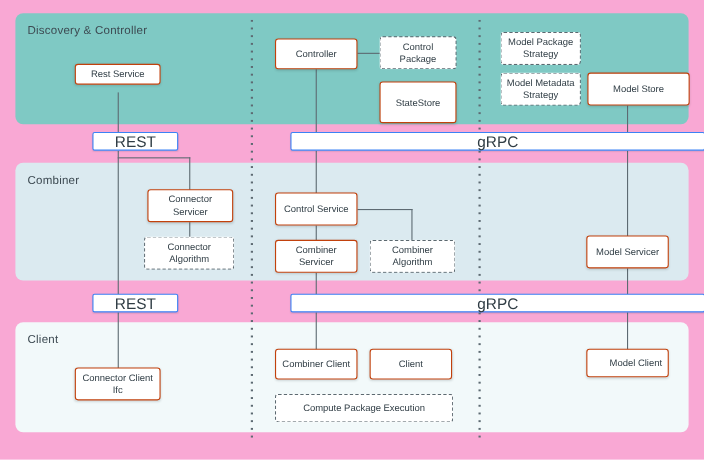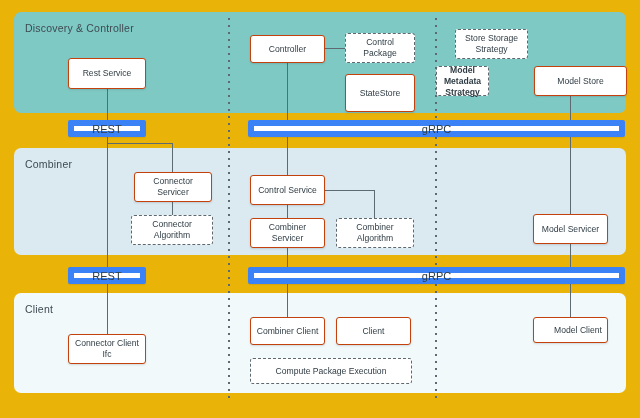--- a/index.html
+++ b/index.html
@@ -1,18 +1,18 @@
 <!DOCTYPE html>
 <html><head>
 <meta charset="utf-8">
 <style>
   html,body{margin:0;padding:0;background:#ffffff;}
   body{width:640px;height:418px;overflow:hidden;
        font-family:"Liberation Sans","DejaVu Sans",sans-serif;}
-  #stage{position:relative;width:640px;height:418px;background:#eab308;}
+  #stage{position:relative;width:640px;height:418px;background:#f9a8d4;}
 
   
   .band{position:absolute;border-radius:7px;}
   .band-label{position:absolute;font-size:10.5px;color:#3d4a52;letter-spacing:.2px;}
 
   
   .vdot{position:absolute;width:2px;
         background-image:linear-gradient(to bottom,#5d6a72 0 2px,rgba(0,0,0,0) 2px 7px);
         background-size:2px 7px;}
 
@@ -23,24 +23,24 @@
 
   
   .node{position:absolute;background:#ffffff;border:1px solid #c2410c;
         border-radius:3px;box-shadow:0 1px 2px rgba(40,55,65,.16);
         display:flex;align-items:center;justify-content:center;text-align:center;
         font-size:8.6px;color:#2f3c44;line-height:1.28;padding:0 3px;
         box-sizing:border-box;}
   .node.dashed{border:1.3px dashed #5c6970;box-shadow:none;background:#ffffff;}
 
   
-  .strip{position:absolute;background:#ffffff;border:6px solid #3b82f6;
+  .strip{position:absolute;background:#ffffff;border:1px solid #3b82f6;
          border-radius:2px;display:flex;align-items:center;justify-content:center;
-         font-size:11px;color:#2f3c44;box-shadow:0 1px 1px rgba(40,55,65,.10);
-         box-sizing:border-box;}
+         font-size:14px;color:#2f3c44;box-shadow:0 1px 1px rgba(40,55,65,.10);
+         box-sizing:border-box;margin-left:16px;}
 </style>
 </head>
 <body>
 
 <div id="stage">
   <div id="bands-layer">
       <div class="band" style="left: 14px; top: 12px; width: 612px; height: 101px; background: rgb(127, 201, 196);"></div>
       <div class="band-label" style="left: 25px; top: 22px;">Discovery &amp; Controller</div>
       <div class="band" style="left: 14px; top: 148px; width: 612px; height: 107px; background: rgb(219, 234, 240);"></div>
       <div class="band-label" style="left: 25px; top: 158px;">Combiner</div>
@@ -71,26 +71,26 @@
       <div class="ln v" style="left: 570px; top: 244px; height: 24px;"></div>
       <div class="ln v" style="left: 570px; top: 284px; height: 34px;"></div>
     </div>
   <div id="strips-layer">
       <div class="strip" style="left: 68px; top: 120px; width: 78px; height: 17px;">REST</div>
       <div class="strip" style="left: 248px; top: 120px; width: 377px; height: 17px;">gRPC</div>
       <div class="strip" style="left: 68px; top: 267px; width: 78px; height: 17px;">REST</div>
       <div class="strip" style="left: 248px; top: 267px; width: 377px; height: 17px;">gRPC</div>
     </div>
   <div id="nodes-layer">
-      <div class="node" style="left: 68px; top: 58px; width: 78px; height: 31px; text-align: center;">Rest Service</div>
+      <div class="node" style="left: 68px; top: 58px; width: 78px; height: 19px; text-align: center;">Rest Service</div>
       <div class="node" style="left: 250px; top: 35px; width: 75px; height: 28px;">Controller</div>
       <div class="node dashed" style="left: 345px; top: 33px; width: 70px; height: 30px;">Control Package</div>
       <div class="node" style="left: 345px; top: 74px; width: 70px; height: 38px;">StateStore</div>
-      <div class="node dashed" style="left: 455px; top: 29px; width: 73px; height: 30px;">Store Storage Strategy</div>
-      <div class="node dashed" style="left: 436px; top: 66px; width: 53px; height: 30px; font-weight: bold;">Model Metadata Strategy</div>
+      <div class="node dashed" style="left: 455px; top: 29px; width: 73px; height: 30px;">Model Package Strategy</div>
+      <div class="node dashed" style="left: 455px; top: 66px; width: 73px; height: 30px;">Model Metadata Strategy</div>
       <div class="node" style="left: 534px; top: 66px; width: 93px; height: 30px;">Model Store</div>
       <div class="node" style="left: 134px; top: 172px; width: 78px; height: 30px;">Connector Servicer</div>
       <div class="node dashed" style="left: 131px; top: 215px; width: 82px; height: 30px;">Connector Algorithm</div>
       <div class="node" style="left: 250px; top: 175px; width: 75px; height: 30px;">Control Service</div>
       <div class="node" style="left: 250px; top: 218px; width: 75px; height: 30px;">Combiner Servicer</div>
       <div class="node dashed" style="left: 336px; top: 218px; width: 78px; height: 30px;">Combiner Algorithm</div>
       <div class="node" style="left: 533px; top: 214px; width: 75px; height: 30px;">Model Servicer</div>
       <div class="node" style="left: 68px; top: 334px; width: 78px; height: 30px;">Connector Client Ifc</div>
       <div class="node" style="left: 250px; top: 317px; width: 75px; height: 28px;">Combiner Client</div>
       <div class="node" style="left: 336px; top: 317px; width: 75px; height: 28px;">Client</div>

